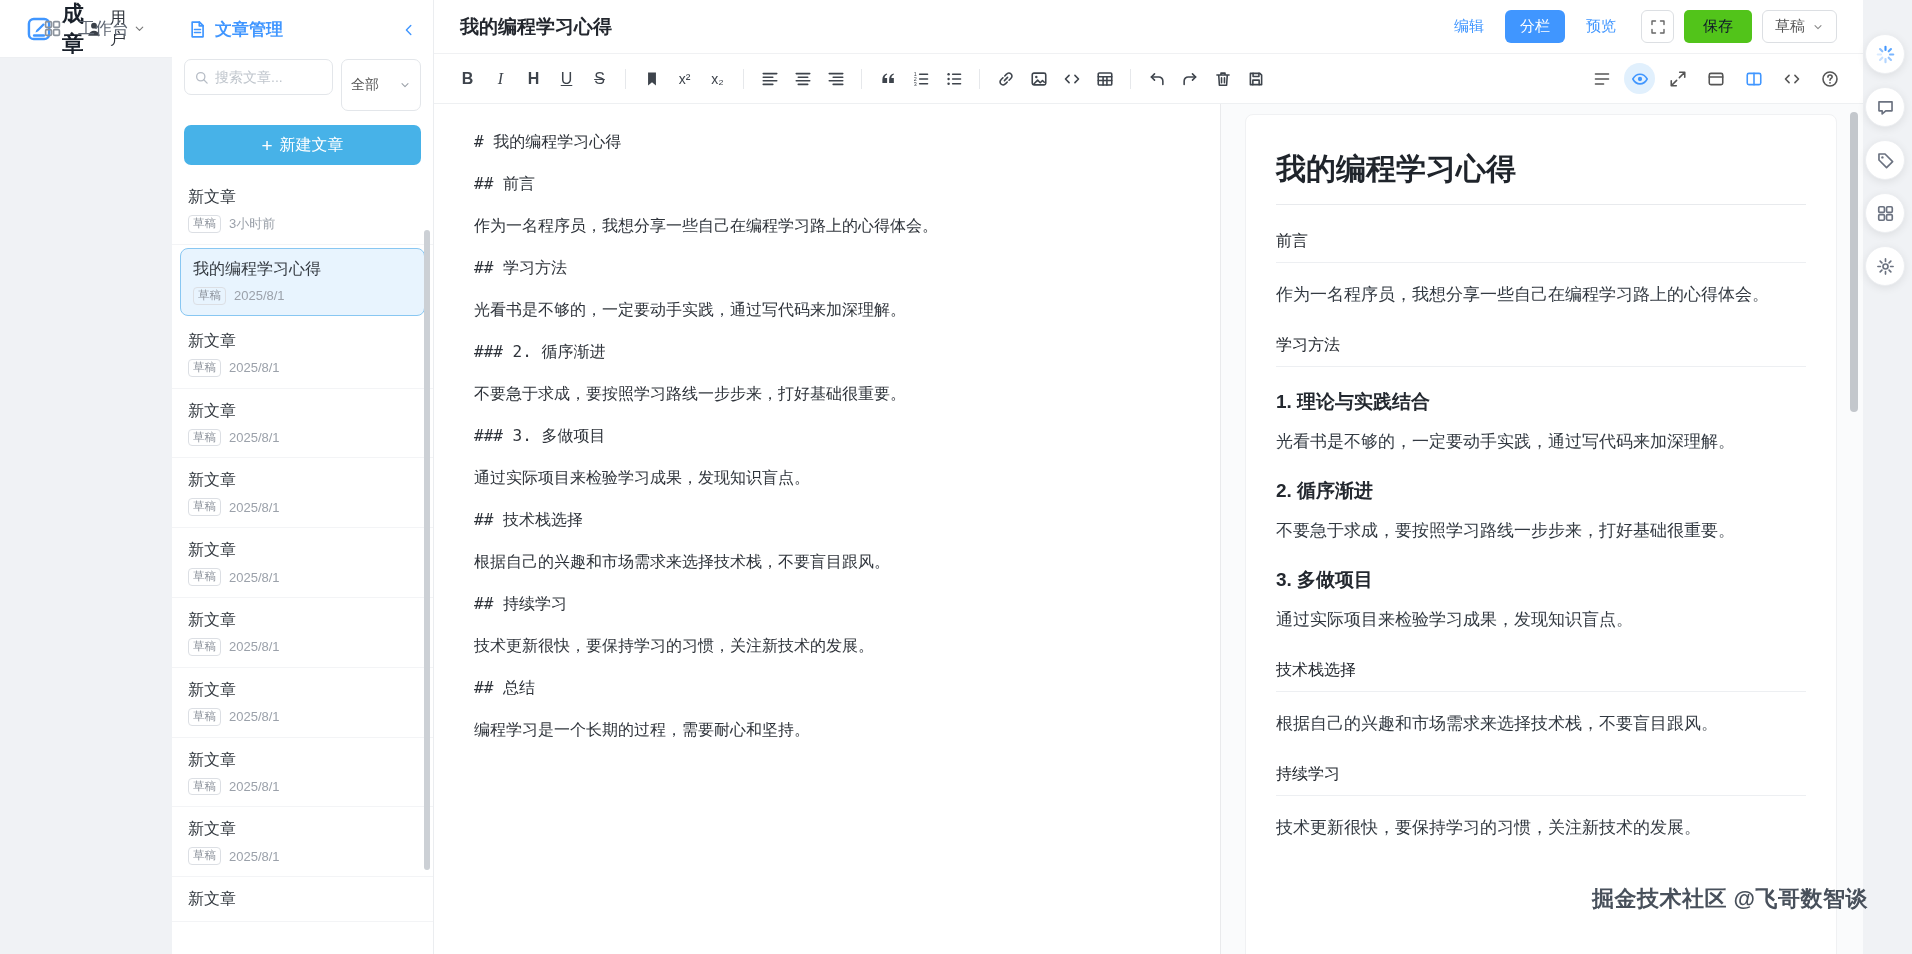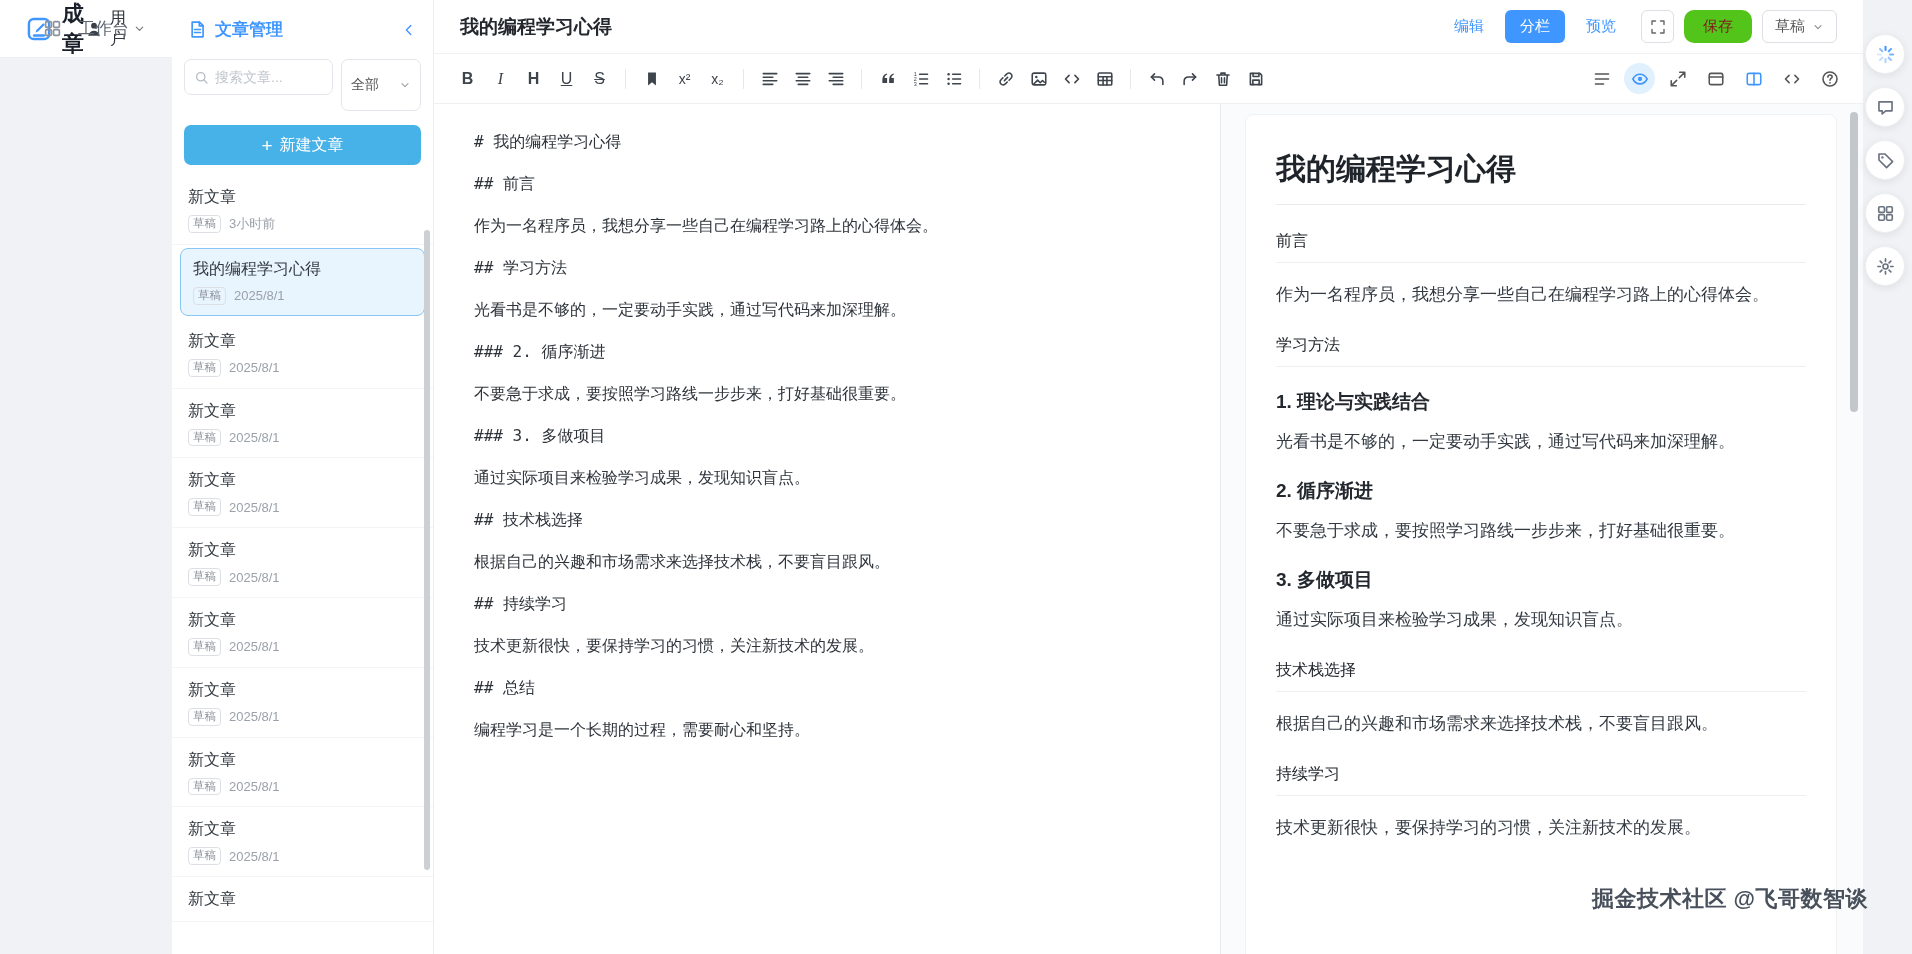--- a/index.html
+++ b/index.html
@@ -61,21 +61,21 @@
   
   .main{flex:1;position:relative;min-width:0;background:#f0f2f5;}
   .editor-card{position:absolute;left:0;top:0;bottom:0;right:49px;background:#fff;display:flex;flex-direction:column;}
   .doc-bar{height:54px;flex:0 0 54px;border-bottom:1px solid #f0f1f3;display:flex;align-items:center;padding:0 26px;}
   .doc-title{font-size:19px;font-weight:600;color:#23272e;}
   .doc-actions{margin-left:auto;display:flex;align-items:center;gap:10px;}
   .mode-btn{height:33px;padding:0 15px;border-radius:6px;border:none;background:transparent;color:var(--accent,#4096ff);font-size:15px;}
   .mode-btn.active{background:var(--accent,#4096ff);color:#fff;}
   .icon-btn{width:33px;height:33px;border:1px solid #dcdfe3;border-radius:6px;background:#fff;color:#666;display:flex;align-items:center;justify-content:center;}
   .icon-btn .icon{width:16px;height:16px;}
-  .save-btn{height:33px;padding:0 19px;border:none;border-radius:10px;background:var(--green,#52c41a);color:#7f1d1d;font-size:15px;}
+  .save-btn{height:33px;padding:0 19px;border:none;border-radius:5px;background:var(--green,#52c41a);color:#0f172a;font-size:15px;}
   .draft-btn{height:33px;padding:0 12px;border:1px solid #dcdfe3;border-radius:6px;background:#fff;color:#555;font-size:15px;display:flex;align-items:center;gap:7px;}
   .draft-btn .icon{width:12px;height:12px;color:#888;}
 
   
   .toolbar{height:50px;flex:0 0 50px;border-bottom:1px solid #eef0f2;display:flex;align-items:center;padding:0 18px;gap:2px;}
   .tb-btn{width:31px;height:31px;border:none;background:transparent;border-radius:5px;color:#3e444c;display:flex;align-items:center;justify-content:center;}
   .tb-sep{width:1px;height:20px;background:#e6e8eb;margin:0 8px;flex:0 0 1px;}
   .tb-right{margin-left:auto;display:flex;align-items:center;gap:7px;}
   .tb-btn.rt{color:#555;}
   .tb-btn.rt-active{color:var(--accent,#4096ff);}

